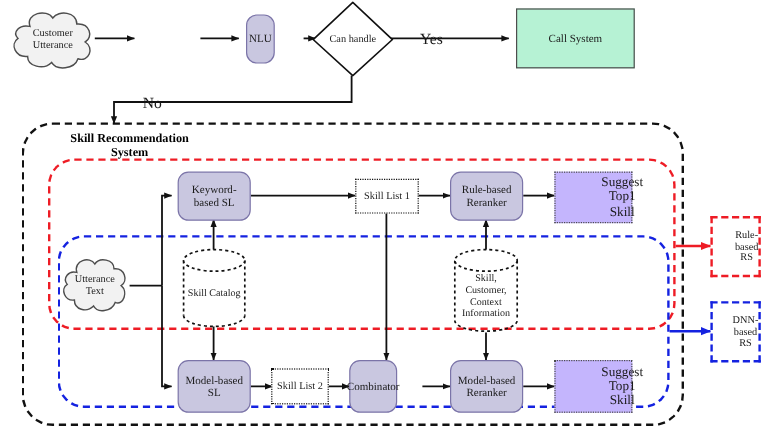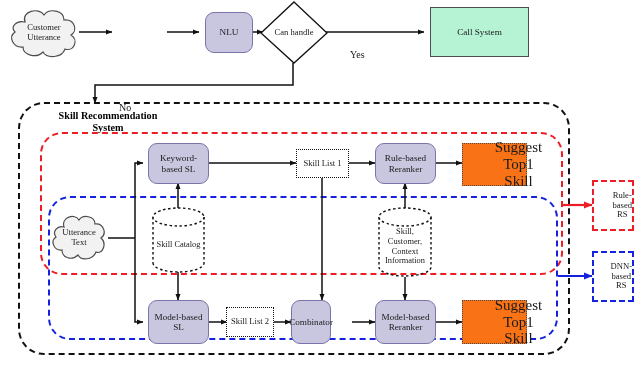--- a/index.html
+++ b/index.html
@@ -13,21 +13,21 @@
   .proc{
     background:#c9c7e0;border:1.4px solid #7b74a8;border-radius:9px;
     color:#1a1a1a;font-size:9.2px;
   }
   
   .green{
     background:#b6f2d4;border:1.6px solid #4d4d4d;color:#1a1a1a;font-size:9.2px;
   }
   
   .green-dot{
-    background:#f97316;border:1.6px dotted #4d4d4d;color:#1a1a1a;font-size:15px;padding-left:48px;
+    background:#c4b5fd;border:1.6px dotted #4d4d4d;color:#1a1a1a;font-size:11px;padding-left:48px;
   }
   
   .dotbox{
     background:#ffffff;border:1.5px dotted #111;color:#1a1a1a;font-size:8.6px;
   }
   
   .cloud{background:transparent;color:#1a1a1a;font-size:8.6px;}
   .cloud svg{position:absolute;left:0;top:0;}
   .cloud .ctext{position:relative;z-index:2;}
   
@@ -43,21 +43,21 @@
   .grp-black{border:2.4px dashed #111;border-radius:26px;}
   .grp-red{border:2.2px dashed #ee1c25;border-radius:22px;}
   .grp-blue{border:2.2px dashed #1422e0;border-radius:22px;}
   .tagbox{position:absolute;box-sizing:border-box;display:flex;align-items:center;
           justify-content:flex-end;text-align:center;line-height:1.15;font-size:8.6px;color:#1a1a1a;}
   .tag-red{border:2.2px dashed #ee1c25;}
   .tag-blue{border:2.2px dashed #1422e0;}
   .srs-label{position:absolute;font-weight:bold;font-size:10.2px;color:#000;
              text-align:center;line-height:1.22;z-index:6;}
   .edges{position:absolute;left:0;top:0;width:640px;height:367px;z-index:4;pointer-events:none;}
-  .elabel{position:absolute;font-size:10px;color:#1a1a1a;z-index:6;margin-top:24px;}
+  .elabel{position:absolute;font-size:13px;color:#1a1a1a;z-index:6;}
 </style>
 </head>
 <body>
 
 <div id="stage">
 
   <div class="grp grp-black" style="left:18px;top:102px;width:552px;height:253px;z-index:1;"></div>
   <div class="grp grp-red" style="left:40px;top:132px;width:523px;height:143px;z-index:2;"></div>
   <div class="grp grp-blue" style="left:48px;top:196px;width:510px;height:144px;z-index:2;"></div>
 
@@ -120,21 +120,21 @@
     <svg width="78" height="54" viewBox="0 0 78 54">
       <path d="M20,16 C16,5 34,1 39,9 C44,2 59,4 59,14 C70,13 73,25 66,29
                C74,34 69,46 60,43 C57,52 42,53 38,46 C31,53 18,49 18,41
                C8,42 3,31 10,26 C5,21 11,14 20,16 Z" fill="#f2f2f2" stroke="#4d4d4d" stroke-width="1.2"></path>
     </svg>
     <span class="ctext" style="white-space:pre-line;">Customer
 Utterance</span>
   </div>
 
 
-  <div class="node proc" style="left:205px;top:12px;width:48px;height:41px;z-index:5;">
+  <div class="node proc" style="left:205px;top:12px;width:24px;height:41px;z-index:5;">
     <span>NLU</span>
   </div>
 
   <div class="node diamond" style="left:260px;top:1px;width:68px;height:63px;display:flex;align-items:center;justify-content:center;z-index:5;font-family:Liberation Serif, serif;">
     <svg width="68" height="63" viewBox="0 0 68 63">
       <polygon points="34,1 67,32 34,62 1,32" fill="#ffffff" stroke="#111" stroke-width="1.3"></polygon>
     </svg>
     <span class="dtext">Can handle</span>
   </div>
 

